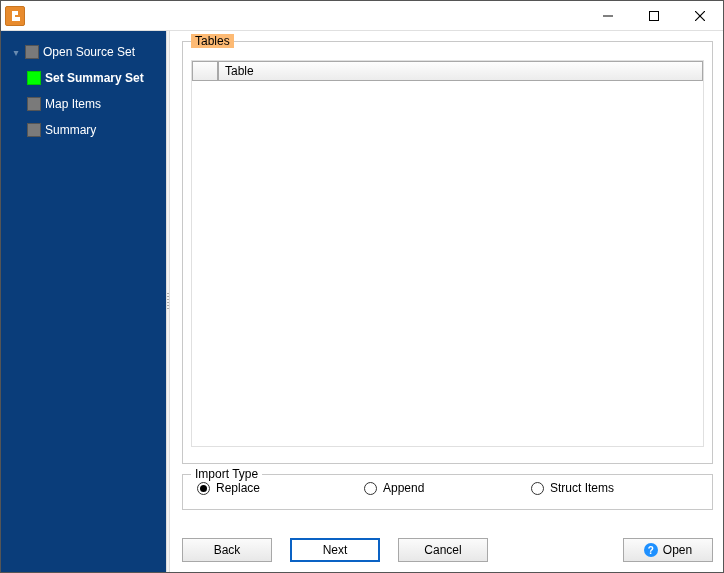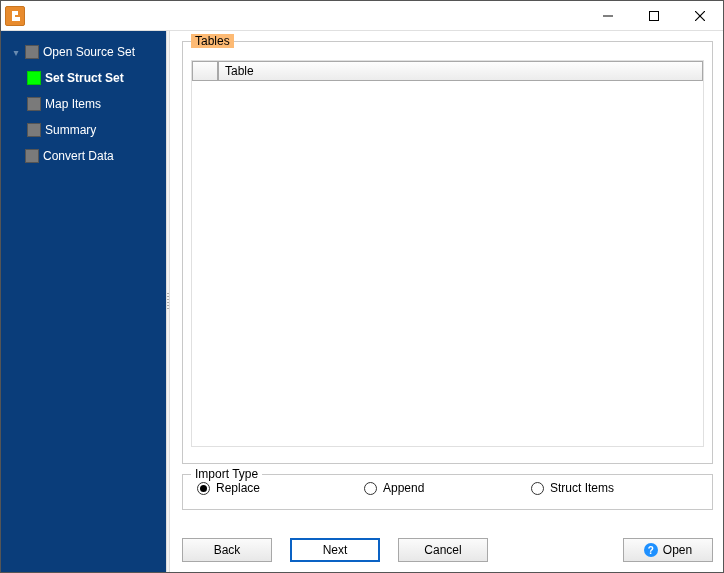--- a/index.html
+++ b/index.html
@@ -79,34 +79,29 @@
 
     <div class="sidebar">
       <div class="tree-root">
         <div class="tree-row">
           <span class="connector">▾</span>
           <span class="node-box"></span>
           <span class="tree-label">Open Source Set</span>
         </div>
         <div class="tree-row child">
           <span class="node-box current"></span>
-          <span class="tree-label bold">Set Struct Set</span>
+          <span class="tree-label bold">Set Summary Set</span>
         </div>
         <div class="tree-row child">
           <span class="node-box"></span>
           <span class="tree-label">Map Items</span>
         </div>
         <div class="tree-row child">
           <span class="node-box"></span>
           <span class="tree-label">Summary</span>
-        </div>
-        <div class="tree-row">
-          <span class="connector"></span>
-          <span class="node-box"></span>
-          <span class="tree-label">Convert Data</span>
         </div>
       </div>
     </div>
 
     <div class="splitter"></div>
 
     <div class="main">
 
       <div class="tables-group">
         <span class="group-legend">Tables</span>

